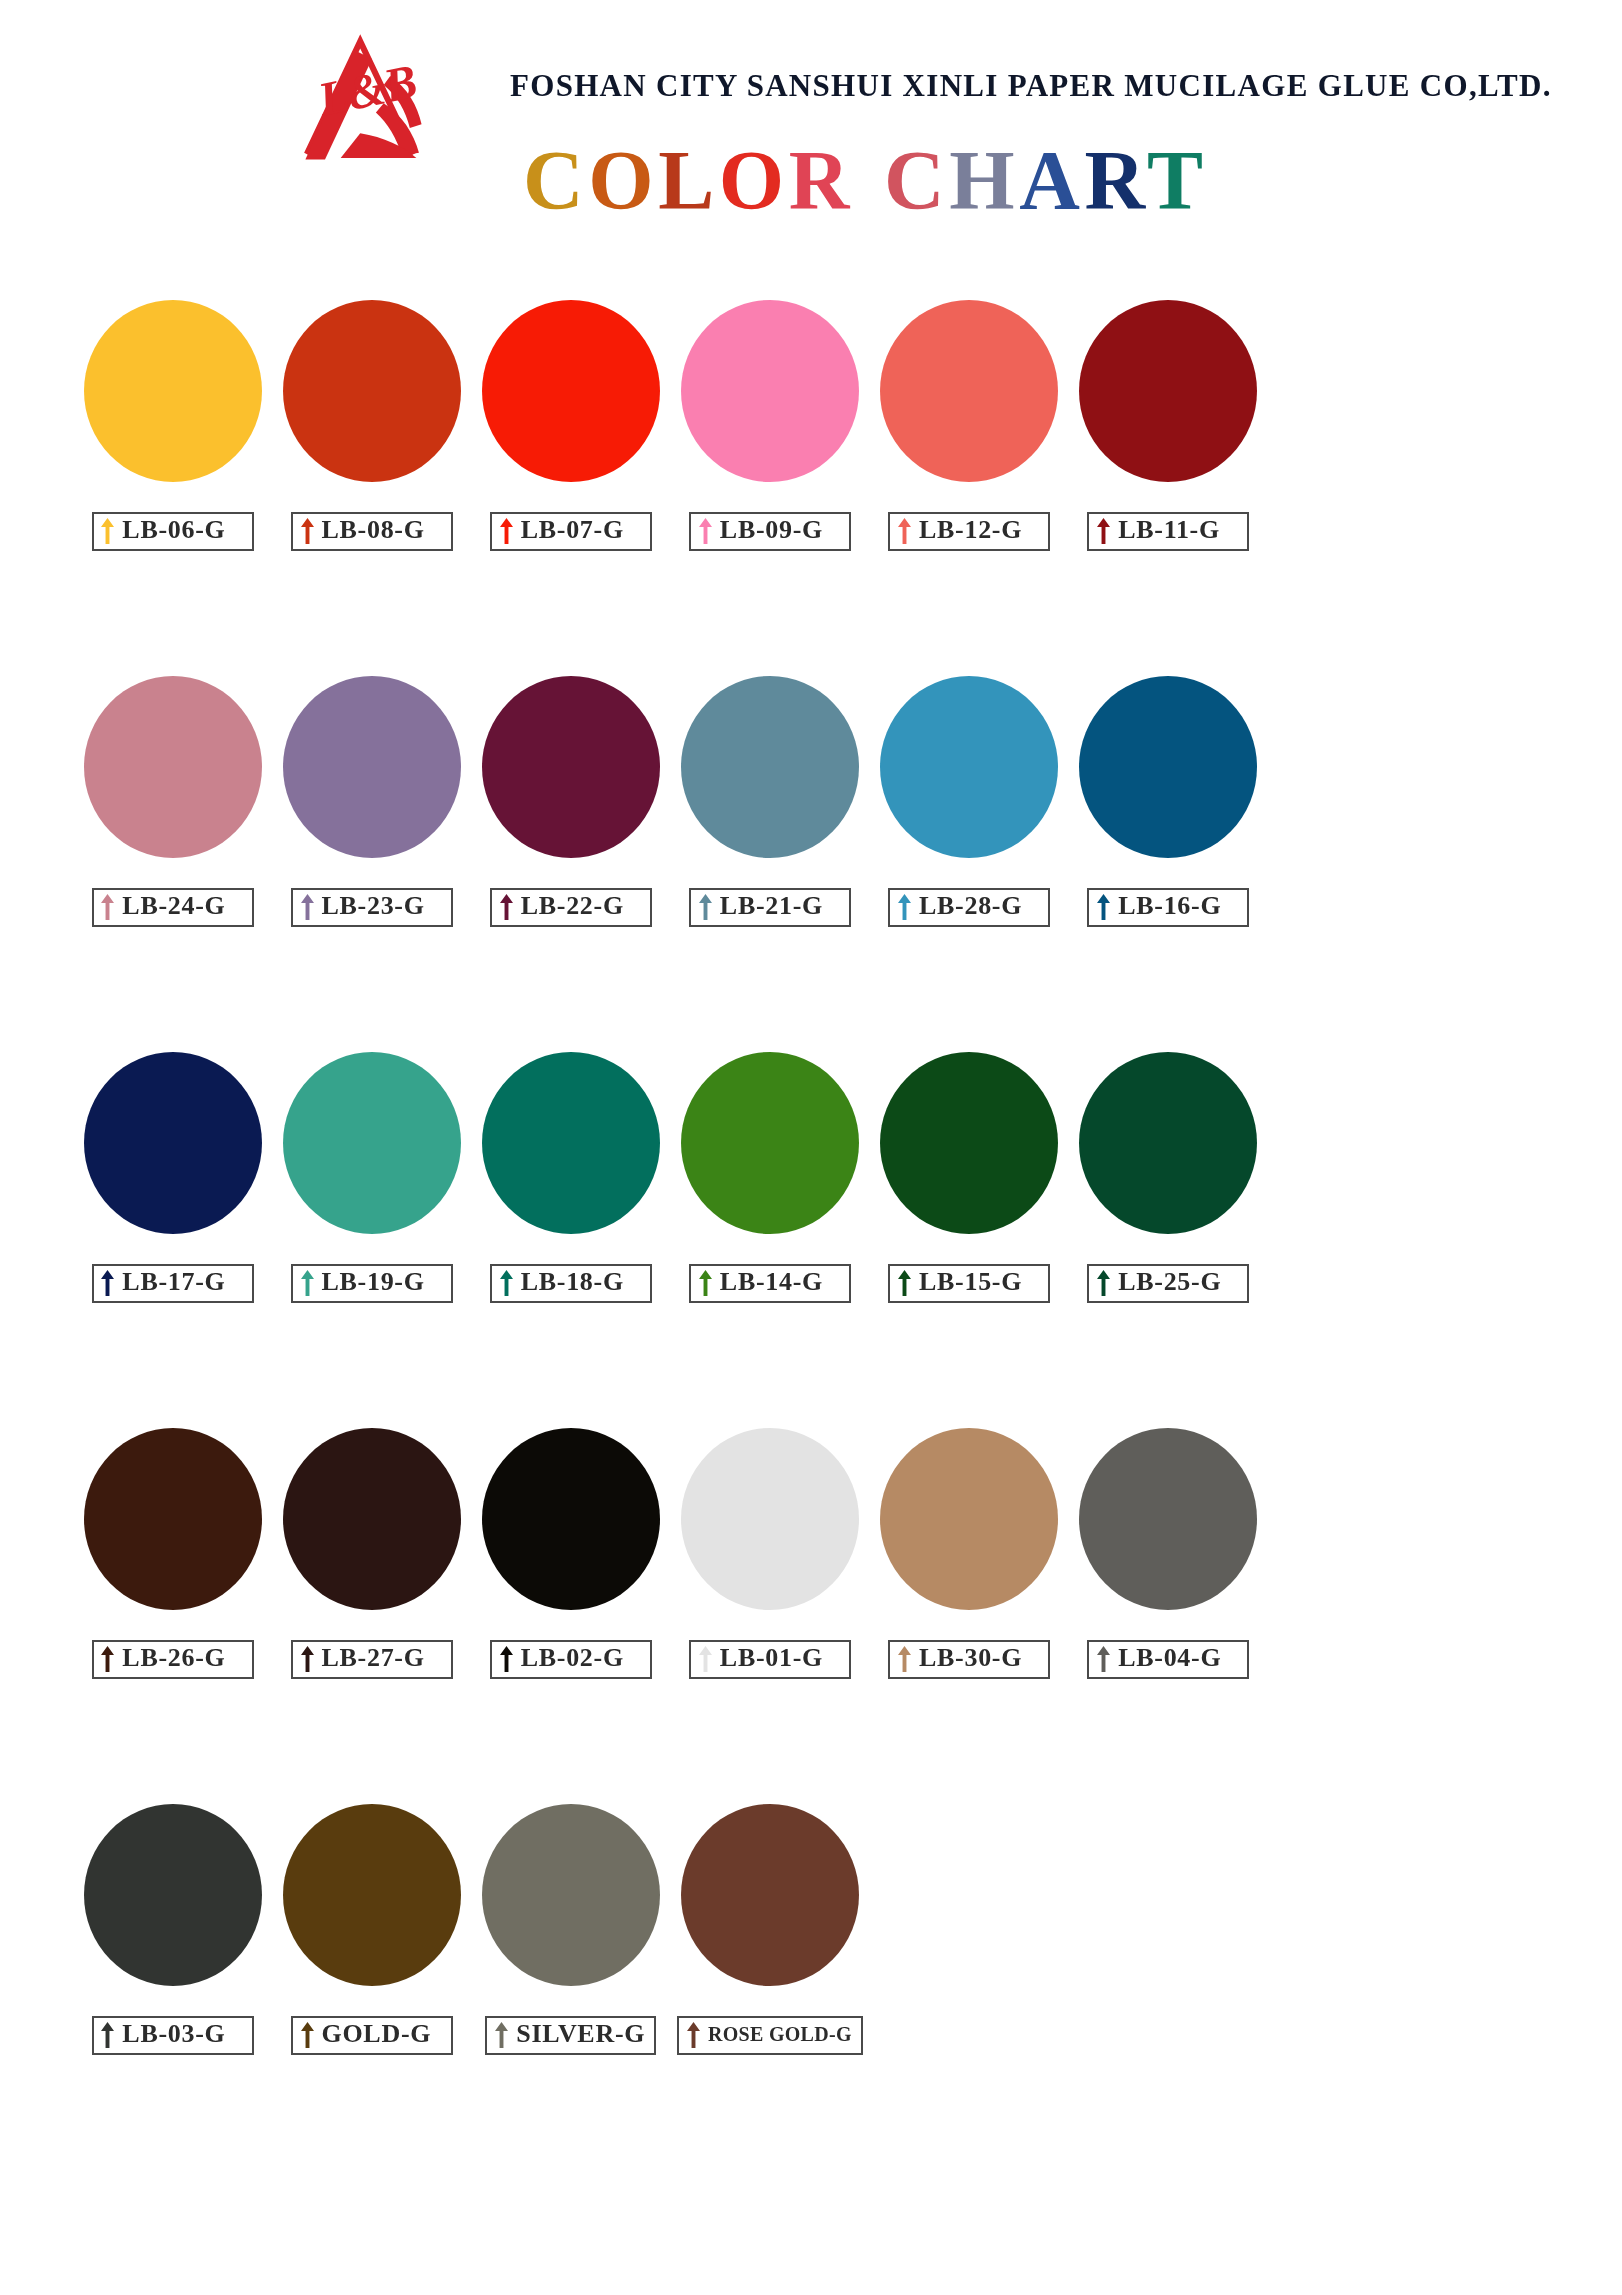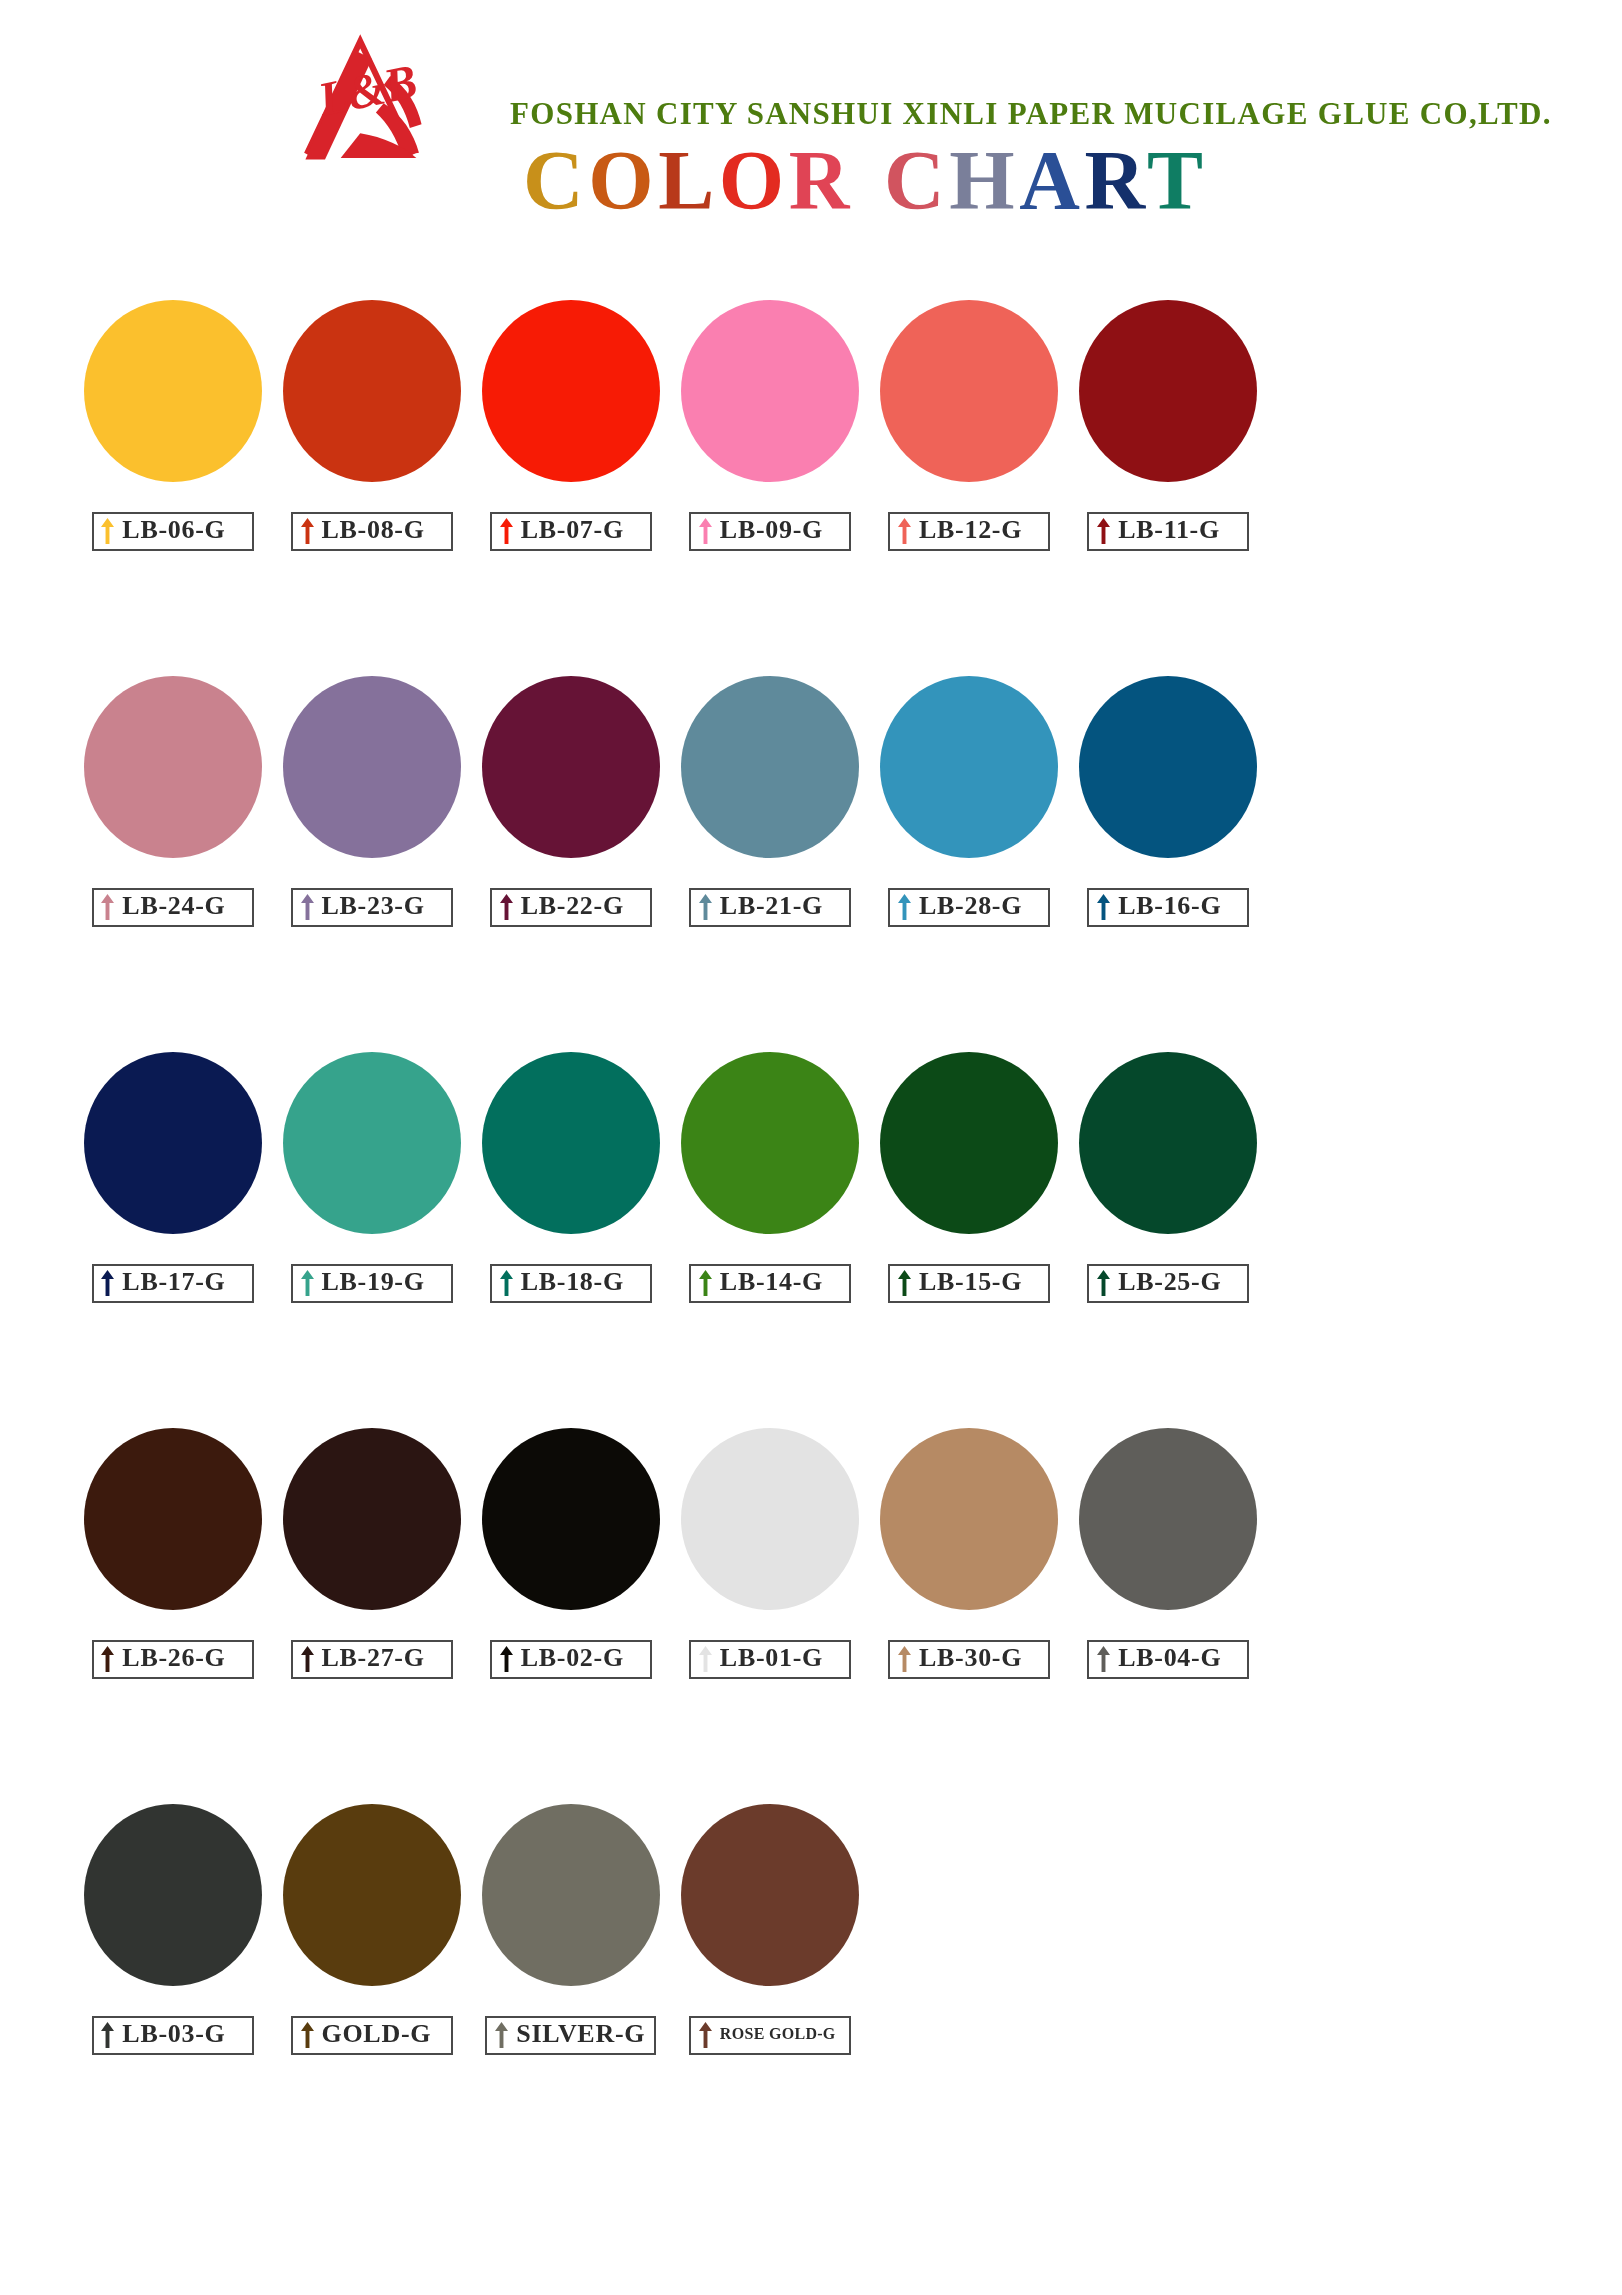--- a/index.html
+++ b/index.html
@@ -35,26 +35,26 @@
     left: 262px;
     top: 25px;
     width: 203px;
     height: 137px;
   }
   .logo-wrap svg { display: block; width: 203px; height: 137px; }
 
   .company-name {
     position: absolute;
     left: 510px;
-    top: 96px;
+    top: 68px;
     font-family: "Liberation Serif", serif;
     font-size: 31px;
     font-weight: bold;
     letter-spacing: 1.3px;
-    color: #4d7c0f;
+    color: #0f172a;
     white-space: nowrap;
   }
 
   .chart-title {
     position: absolute;
     left: 523px;
     top: 139px;
     font-family: "Liberation Serif", serif;
     font-size: 84px;
     font-weight: bold;
@@ -119,21 +119,21 @@
     font-size: 26px;
     font-weight: bold;
     letter-spacing: 0.7px;
     color: #2b2b2b;
     white-space: nowrap;
     line-height: 1;
     position: relative;
     top: -1.3px;
   }
   .label-text.small {
-    font-size: 16px;
+    font-size: 20px;
     letter-spacing: 0.3px;
     font-family: Liberation Serif, serif;
   }
 </style>
 </head>
 <body>
 
 <div class="page">
 
   <div class="header">

